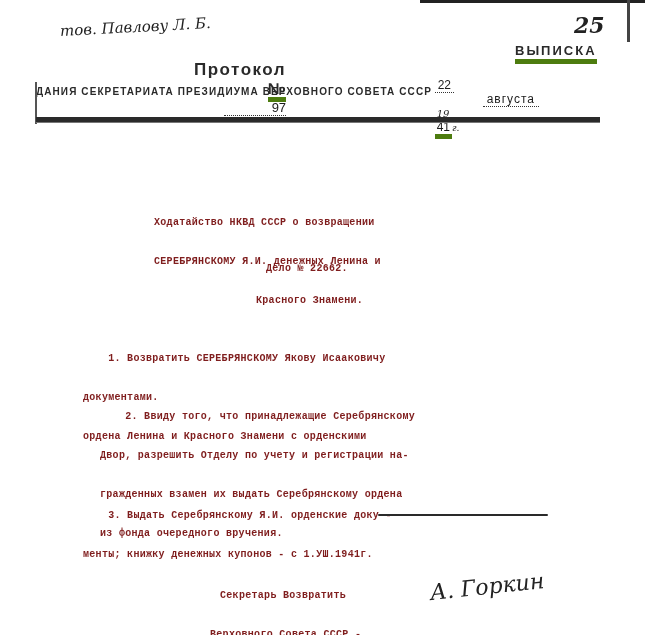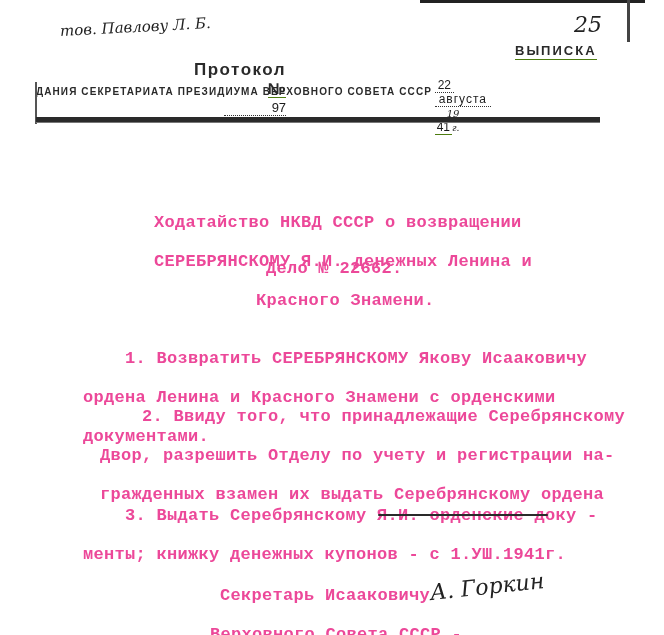--- a/index.html
+++ b/index.html
@@ -19,106 +19,107 @@
       color: #222;
     }
     .print-serif {
       font-family: "Liberation Sans", sans-serif;
       font-weight: bold;
       color: #2a2a2a;
       letter-spacing: 0.5px;
     }
     .typed {
       font-family: "Liberation Mono", monospace;
-      font-size: 17px;
+      font-size: 10px;
       line-height: 13px;
-      color: #ec4899;
+      color: #7f1d1d;
       font-weight: bold;
       letter-spacing: 0.3px;
     }
     .top-border {
       position: absolute; left: 420px; top: 0px; width: 225px; height: 3px;
       background: #222;
     }
     .right-border {
       position: absolute; left: 627px; top: 0px; width: 3px; height: 42px;
       background: #444;
     }
     .thick-rule {
       position: absolute; left: 36px; top: 117px; width: 564px; height: 5px;
       background: #2a2a2a;
       border-bottom: 1px solid #777;
     }
     .left-tick {
       position: absolute; left: 35px; top: 82px; width: 2px; height: 42px;
       background: #555;
     }
-    .ul { border-bottom: 1px solid #4d7c0f; }
+    .ul { border-bottom: 5px solid #4d7c0f; }
     .underline-dotted { border-bottom: 1px dotted #333; }
     .rule-under-3 {
       position: absolute; left: 378px; top: 514px; width: 170px; height: 2px;
       background: #2a2a2a;
       border-radius: 1px;
     }
   </style>
 </head>
 <body>
 
 <div class="top-border"></div>
 <div class="right-border"></div>
 
 <div class="abs hand" style="left:60px; top:18px; font-size:15px; transform:rotate(-3deg);">тов. Павлову Л. Б.</div>
 
-<div class="abs hand" style="left:574px; top:12px; font-size:22px; font-weight:normal;">25</div>
+<div class="abs hand" style="left:574px; top:12px; font-size:22px; font-weight:bold;">25</div>
 
 <div class="abs print-serif ul" style="left:515px; top:43px; font-size:13px; letter-spacing:2px; padding-bottom:1px;">ВЫПИСКА</div>
 
 <div class="abs" style="left:186px; top:42px;text-align:right;">
   <span class="print-serif" style="font-size:17px; letter-spacing:1.5px;">Протокол</span>
   <span class="print-serif ul" style="font-size:16px; margin-left:6px;">№</span>
   <span class="underline-dotted" style="font-family:'Liberation Sans',sans-serif; font-size:13px; display:inline-block; width:60px; padding-left:2px;">97</span>
 </div>
 
 <div class="abs" style="left:428px; top:64px; font-family:'Liberation Sans',sans-serif; font-size:12px;">
   <span class="underline-dotted" style="padding:0 3px;">22</span>
-  <span class="underline-dotted" style="padding:0 4px; letter-spacing:1px;">августа</span>
-  <span class="hand" style="font-size:10px; margin-left:12px;">19</span>
+  <span class="underline-dotted" style="padding:0 4px; letter-spacing:1px;margin-left:48px;">августа</span>
+  <span class="hand" style="font-size:10px; margin-left:2px;">19</span>
   <span class="ul" style="padding:0 2px;">41</span><span class="hand" style="font-size:9px;">г.</span>
 </div>
 
 <div class="abs print-serif" style="left:36px; top:86px; font-size:10px; letter-spacing:1.1px;text-align:center;">ДАНИЯ СЕКРЕТАРИАТА ПРЕЗИДИУМА ВЕРХОВНОГО СОВЕТА СССР</div>
 
 <div class="left-tick"></div>
 <div class="thick-rule"></div>
 
 <div class="abs typed" style="left:154px; top:190px;">
   <div>Ходатайство НКВД СССР о возвращении</div>
   <div>СЕРЕБРЯНСКОМУ Я.И. денежных Ленина и</div>
   <div style="padding-left:102px;">Красного Знамени.</div>
 </div>
 
 <div class="abs typed" style="left:266px; top:262px;">Дело № 22662.</div>
 
 <div class="abs typed" style="left:83px; top:326px;">
   <div>    1. Возвратить СЕРЕБРЯНСКОМУ Якову Исааковичу</div>
+  <div>документами.</div>
   <div>ордена Ленина и Красного Знамени с орденскими</div>
-  <div>документами.</div>
 </div>
 
 <div class="abs typed" style="left:100px; top:384px;">
   <div>    2. Ввиду того, что принадлежащие Серебрянскому</div>
   <div>Двор, разрешить Отделу по учету и регистрации на-</div>
   <div>гражденных взамен их выдать Серебрянскому ордена</div>
+  <div>из фонда очередного вручения.</div>
 </div>
 
 <div class="abs typed" style="left:83px; top:483px;">
   <div>    3. Выдать Серебрянскому Я.И. орденские доку -</div>
   <div>менты; книжку денежных купонов - с 1.УШ.1941г.</div>
 </div>
 <div class="rule-under-3"></div>
 
 <div class="abs typed" style="left:210px; top:563px;">
-  <div style="padding-left:10px;">Секретарь Исааковичу</div>
+  <div style="padding-left:10px;">Секретарь Возвратить</div>
   <div>Верховного Совета СССР -</div>
   
 </div>
 
 <div class="abs hand" style="left:430px; top:574px; font-size:22px; transform:rotate(-6deg);">А. Горкин</div>
 
 </body></html>

